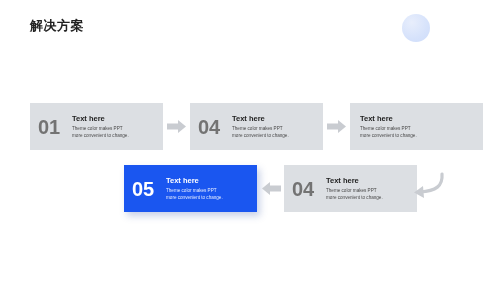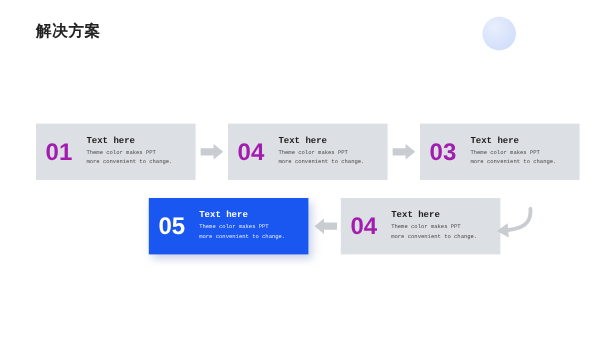--- a/index.html
+++ b/index.html
@@ -58,28 +58,28 @@
     padding: 0 6px 0 8px;
   }
   .card.accent {
     background: #1a56f0;
     box-shadow: 3px 4px 7px rgba(60,90,170,0.28);
     align-items: center;
   }
   .card-num {
     font-size: 20px;
     font-weight: bold;
-    color: #a21caf;
+    color: #737373;
     width: 32px;
     flex: none;
     text-align: left;
     line-height: 1;
   }
   .card.accent .card-num { color: #ffffff; }
-  .card-text { flex: 1; padding-left: 2px; font-family: Liberation Mono, monospace; }
+  .card-text { flex: 1; padding-left: 2px; }
   .card-head {
     font-size: 7.5px;
     font-weight: bold;
     color: #1c1c1c;
     margin-bottom: 2px;
   }
   .card.accent .card-head { color: #ffffff; }
   .card-desc {
     font-size: 4.6px;
     color: #4a4a4a;
@@ -139,21 +139,20 @@
       </div>
     </div>
 
     <div class="arrow">
       <svg width="20" height="13" viewBox="0 0 20 13">
         <polygon points="0,3.5 11,3.5 11,0 19,6.5 11,13 11,9.5 0,9.5" fill="#c9ccd1"></polygon>
       </svg>
     </div>
 
     <div class="card">
-      <div class="card-num">03</div>
       <div class="card-text">
         <div class="card-head">Text here</div>
         <div class="card-desc">Theme color makes PPT</div>
         <div class="card-desc">more convenient to change.</div>
       </div>
     </div>
 
   </div>
 
   <div class="row row-bottom">

